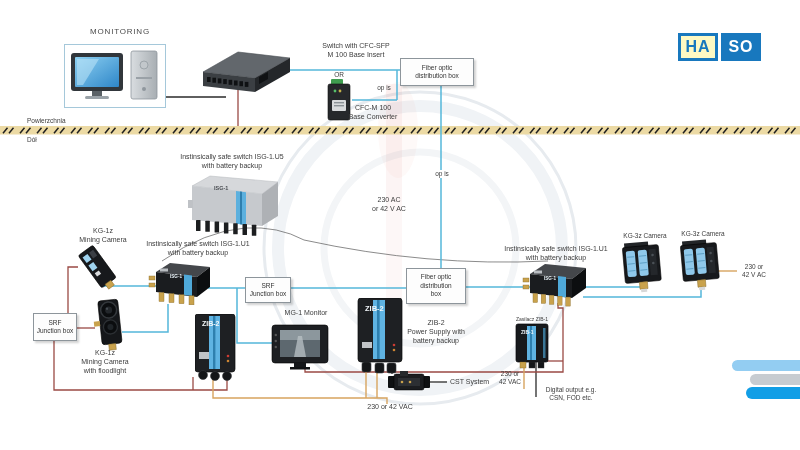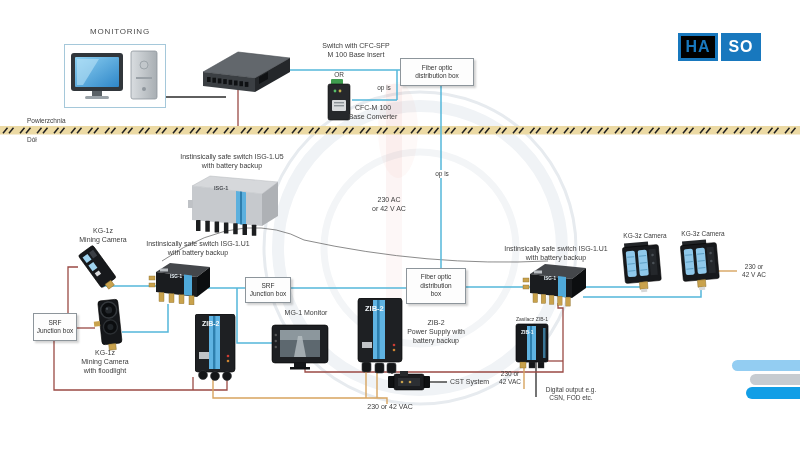--- a/index.html
+++ b/index.html
@@ -12,21 +12,21 @@
   .lbl.tiny{font-size:5px}
   .wbox{position:absolute;background:#fdfdfd;border:1px solid #8d959b;display:flex;flex-direction:column;
         align-items:center;justify-content:center;font-size:6.5px;line-height:1.3;text-align:center;color:#333;
         box-shadow:1.5px 1.5px 2px rgba(0,0,0,.18)}
   .wbox span{display:block;white-space:nowrap}
   .dev{position:absolute}
   
   .monbox{position:absolute;border:1px solid #a5c8da;background:#fff}
   
   .haso{position:absolute;display:flex;align-items:stretch}
-  .haso .ha{width:34px;height:22px;border:3px solid #1878be;background:#000000;color:#1878be;
+  .haso .ha{width:34px;height:22px;border:3px solid #1878be;background:#fef9c3;color:#1878be;
             font-weight:bold;font-size:16px;display:flex;align-items:center;justify-content:center;letter-spacing:1px}
   .haso .so{width:40px;height:28px;background:#1878be;color:#fff;margin-left:3px;
             font-weight:bold;font-size:16px;display:flex;align-items:center;justify-content:center;letter-spacing:1px}
   
   .bar{position:absolute;border-radius:7px 0 0 7px}
   .bar.b1{left:732px;top:360px;width:70px;height:11px;background:#93cdf2}
   .bar.b2{left:750px;top:374px;width:52px;height:11px;background:#c7ccd1}
   .bar.b3{left:746px;top:387px;width:56px;height:12px;background:#119ee6}
 </style>
 </head>

